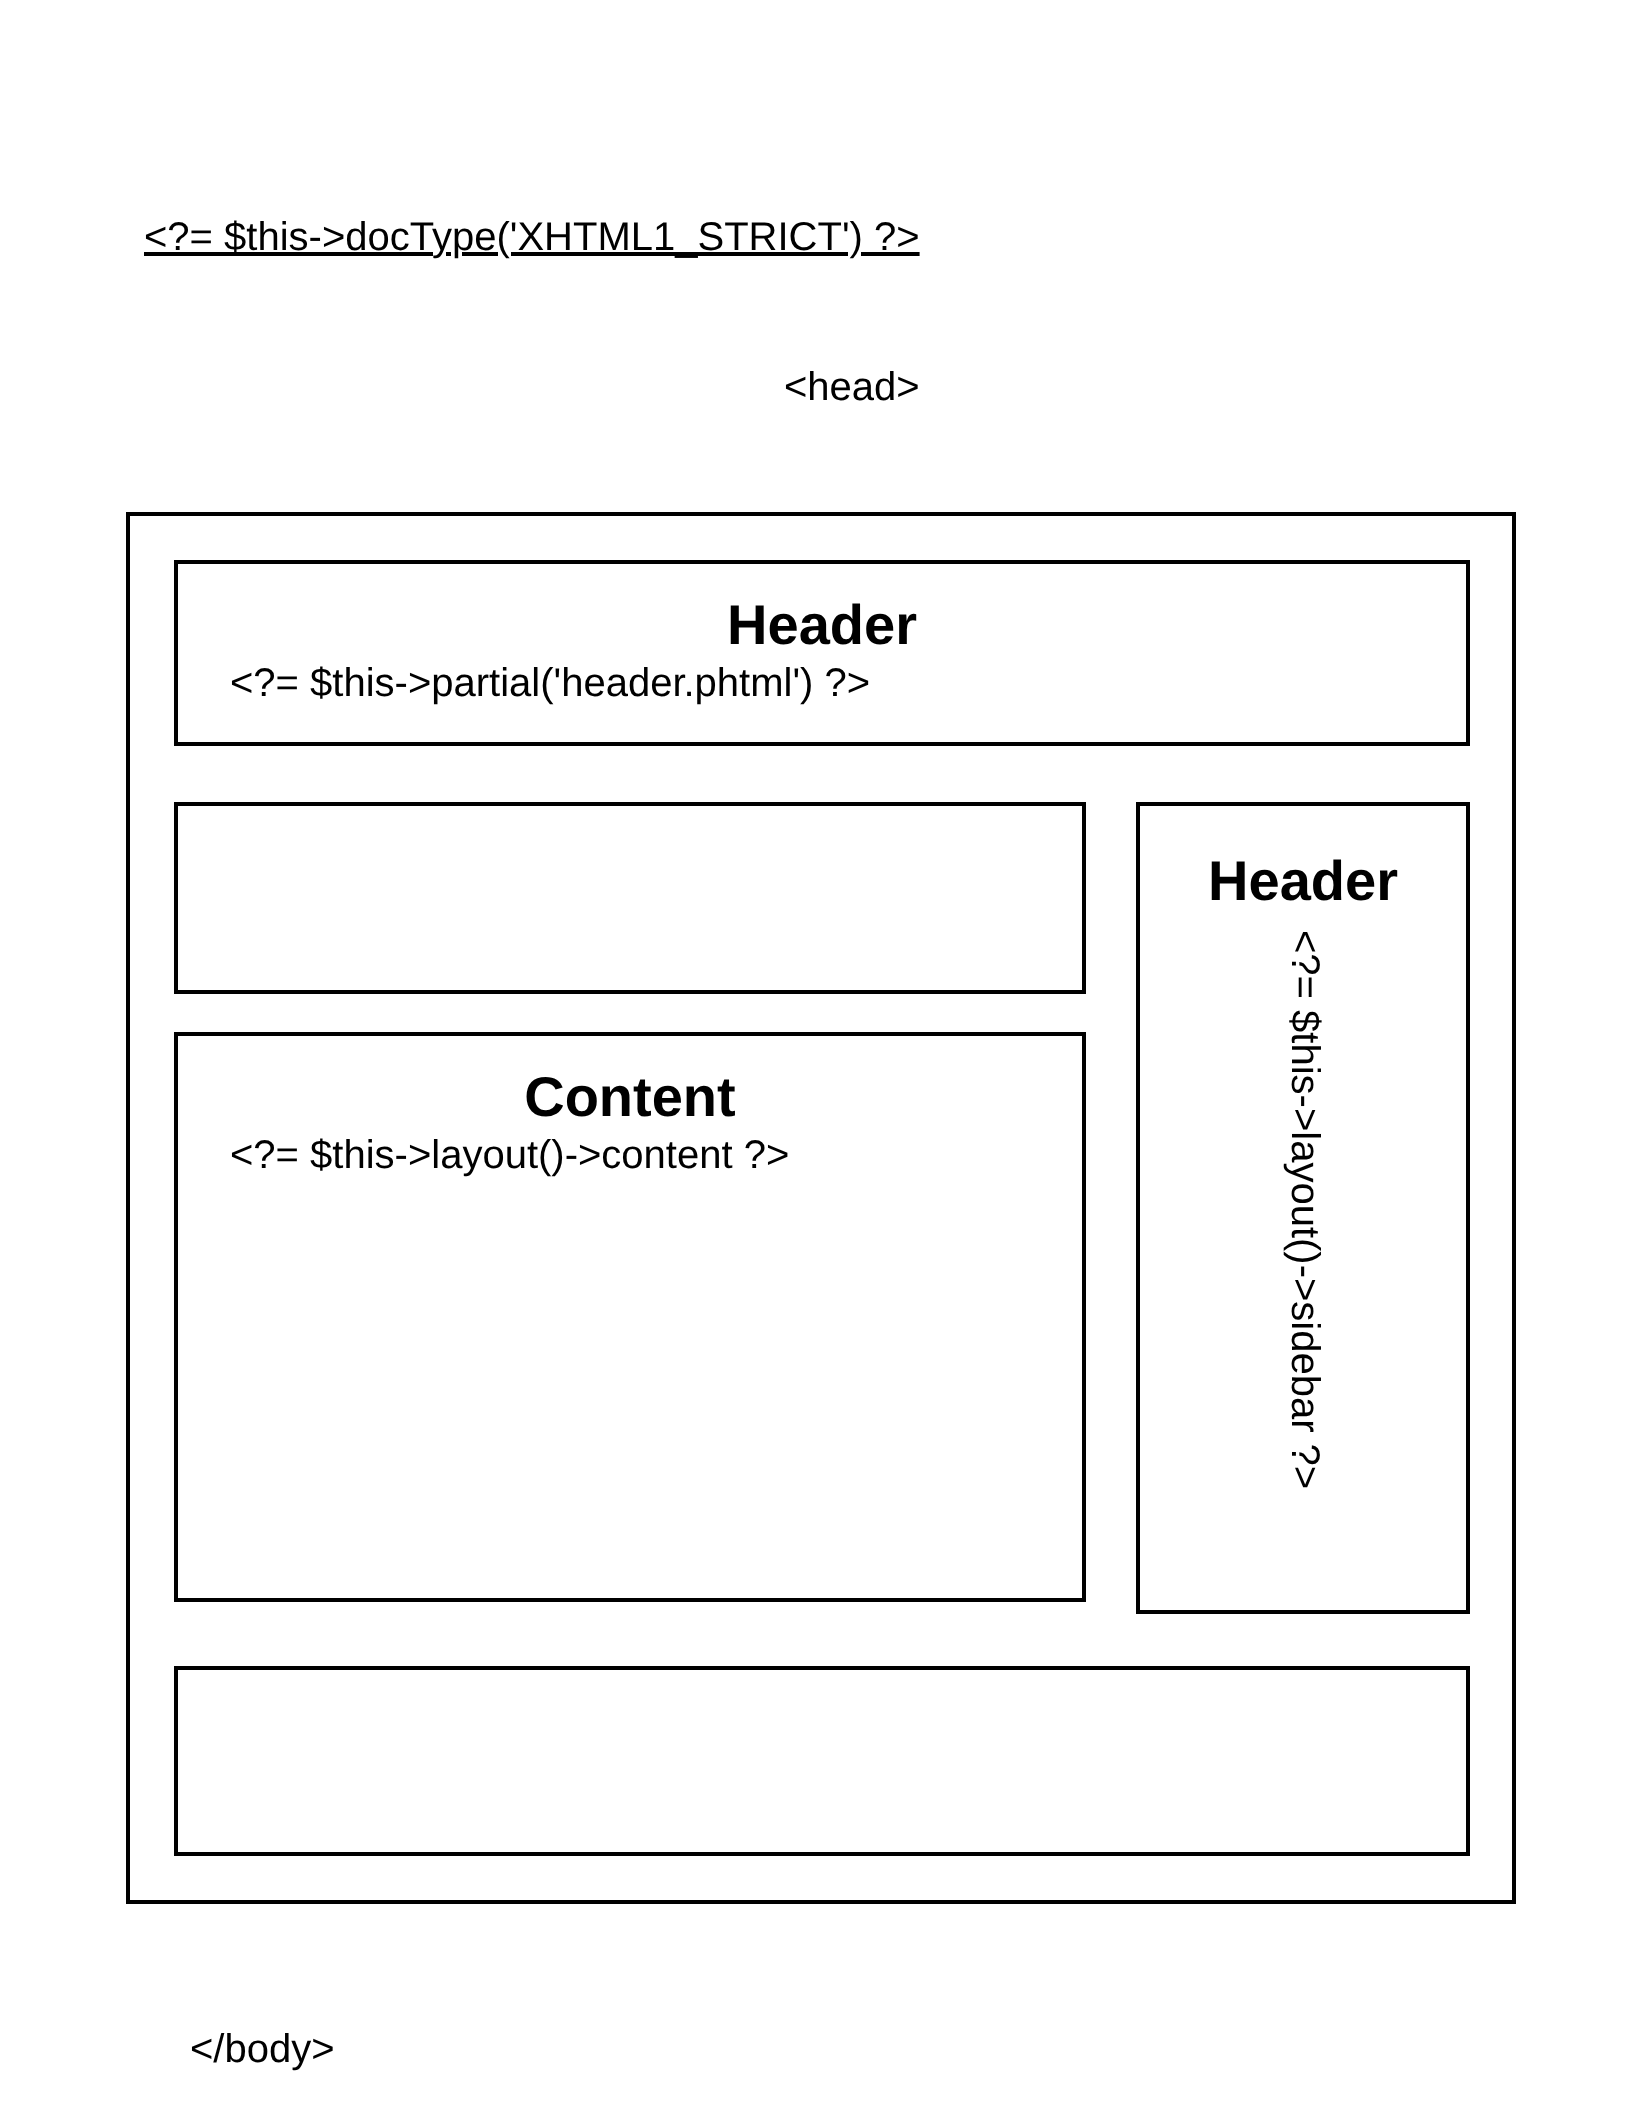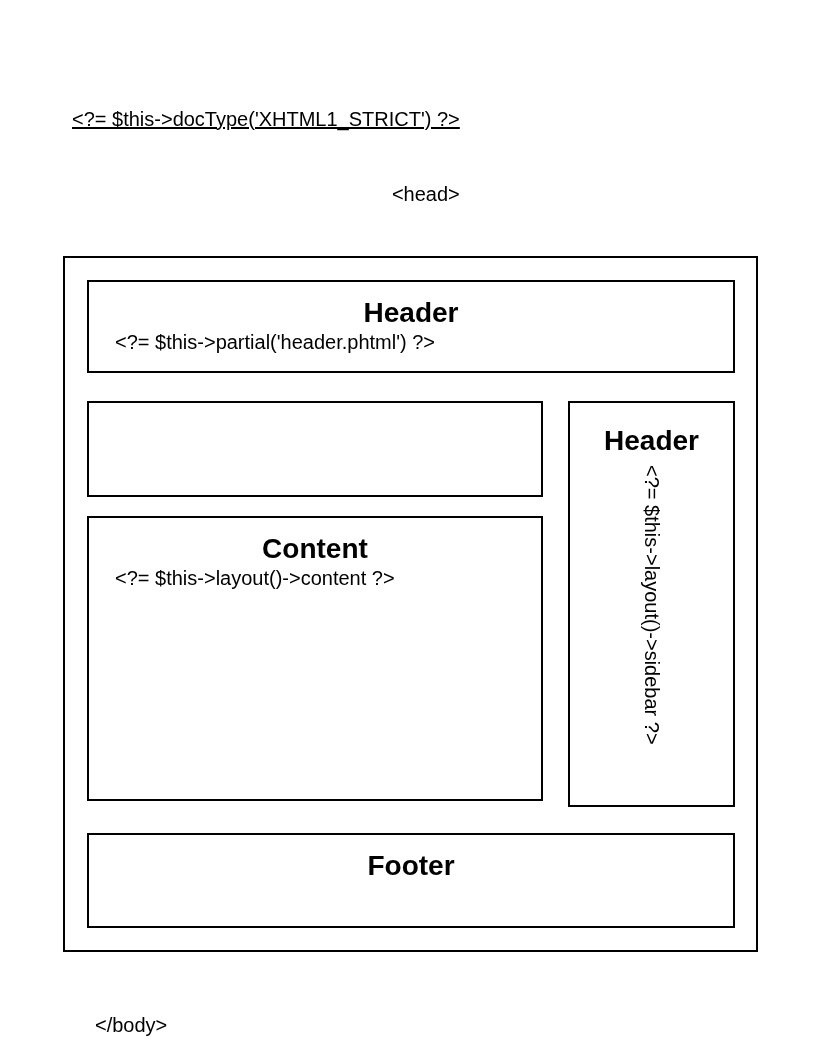--- a/index.html
+++ b/index.html
@@ -91,21 +91,20 @@
     <div class="box-title">Header</div>
     <div class="vert-code">&lt;?= $this-&gt;layout()-&gt;sidebar ?&gt;</div>
   </div>
 
   <div id="content-box" class="inner-box">
     <div class="box-title">Content</div>
     <div class="box-code">&lt;?= $this-&gt;layout()-&gt;content ?&gt;</div>
   </div>
 
   <div id="footer-box" class="inner-box">
-    <div class="box-title">Footer</div>
   </div>
 
 </div>
 
 <div id="bottom-code" class="code-block">
   <div class="ind-1">&lt;/body&gt;</div>
   
 </div>
 
 </body></html>

